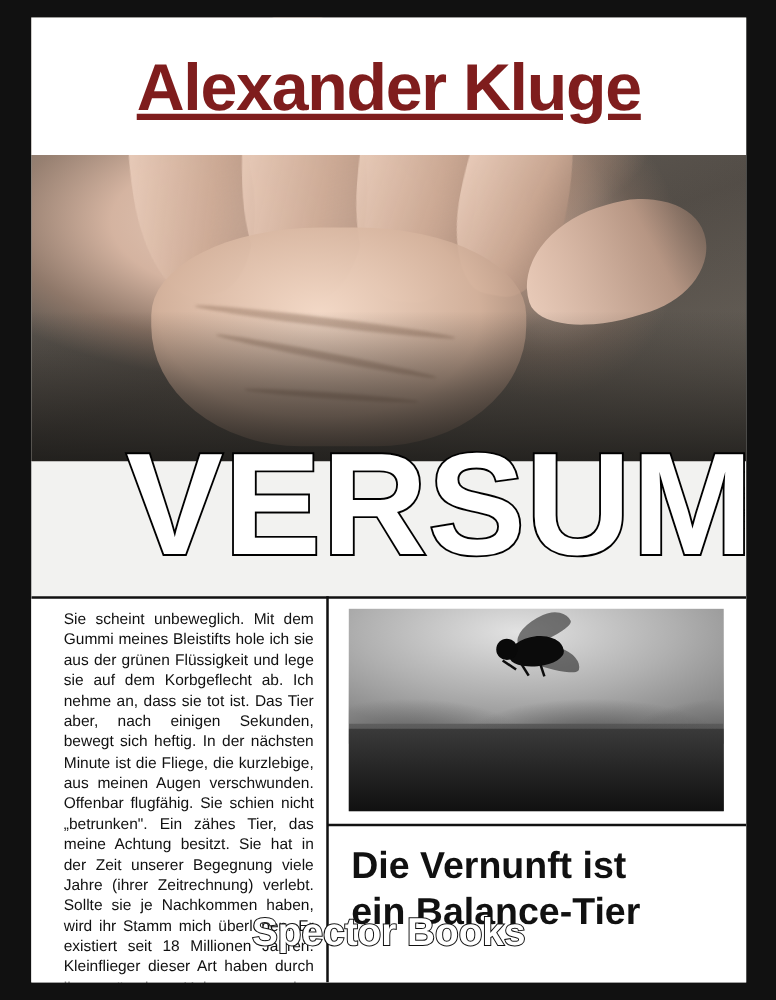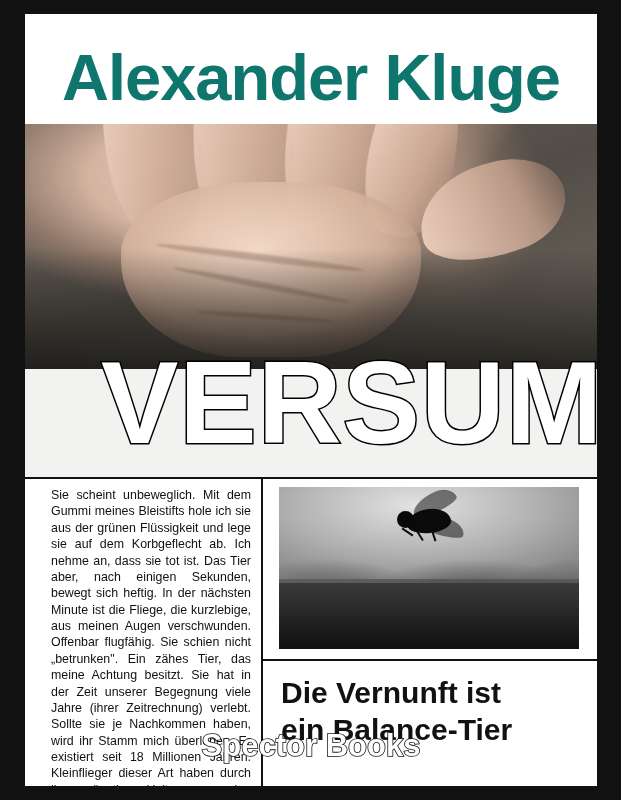--- a/index.html
+++ b/index.html
@@ -37,26 +37,27 @@
     width: 572px;
     height: 110px;
     background: #ffffff;
     z-index: 6;
   }
   .author-name {
     position: absolute;
     left: 50%;
     transform: translateX(-50%);
     top: 26px;
-    font-size: 65px;
+    font-size: 53px;
     font-weight: bold;
     letter-spacing: -1px;
-    color: #0f766e;
+    color: #7f1d1d;
     white-space: nowrap;
     font-family: "Liberation Sans", sans-serif;
+    text-decoration: underline;
   }
 
   
   .hand-photo {
     position: absolute;
     left: 0;
     top: 0;
     width: 572px;
     height: 355px;
     overflow: hidden;

